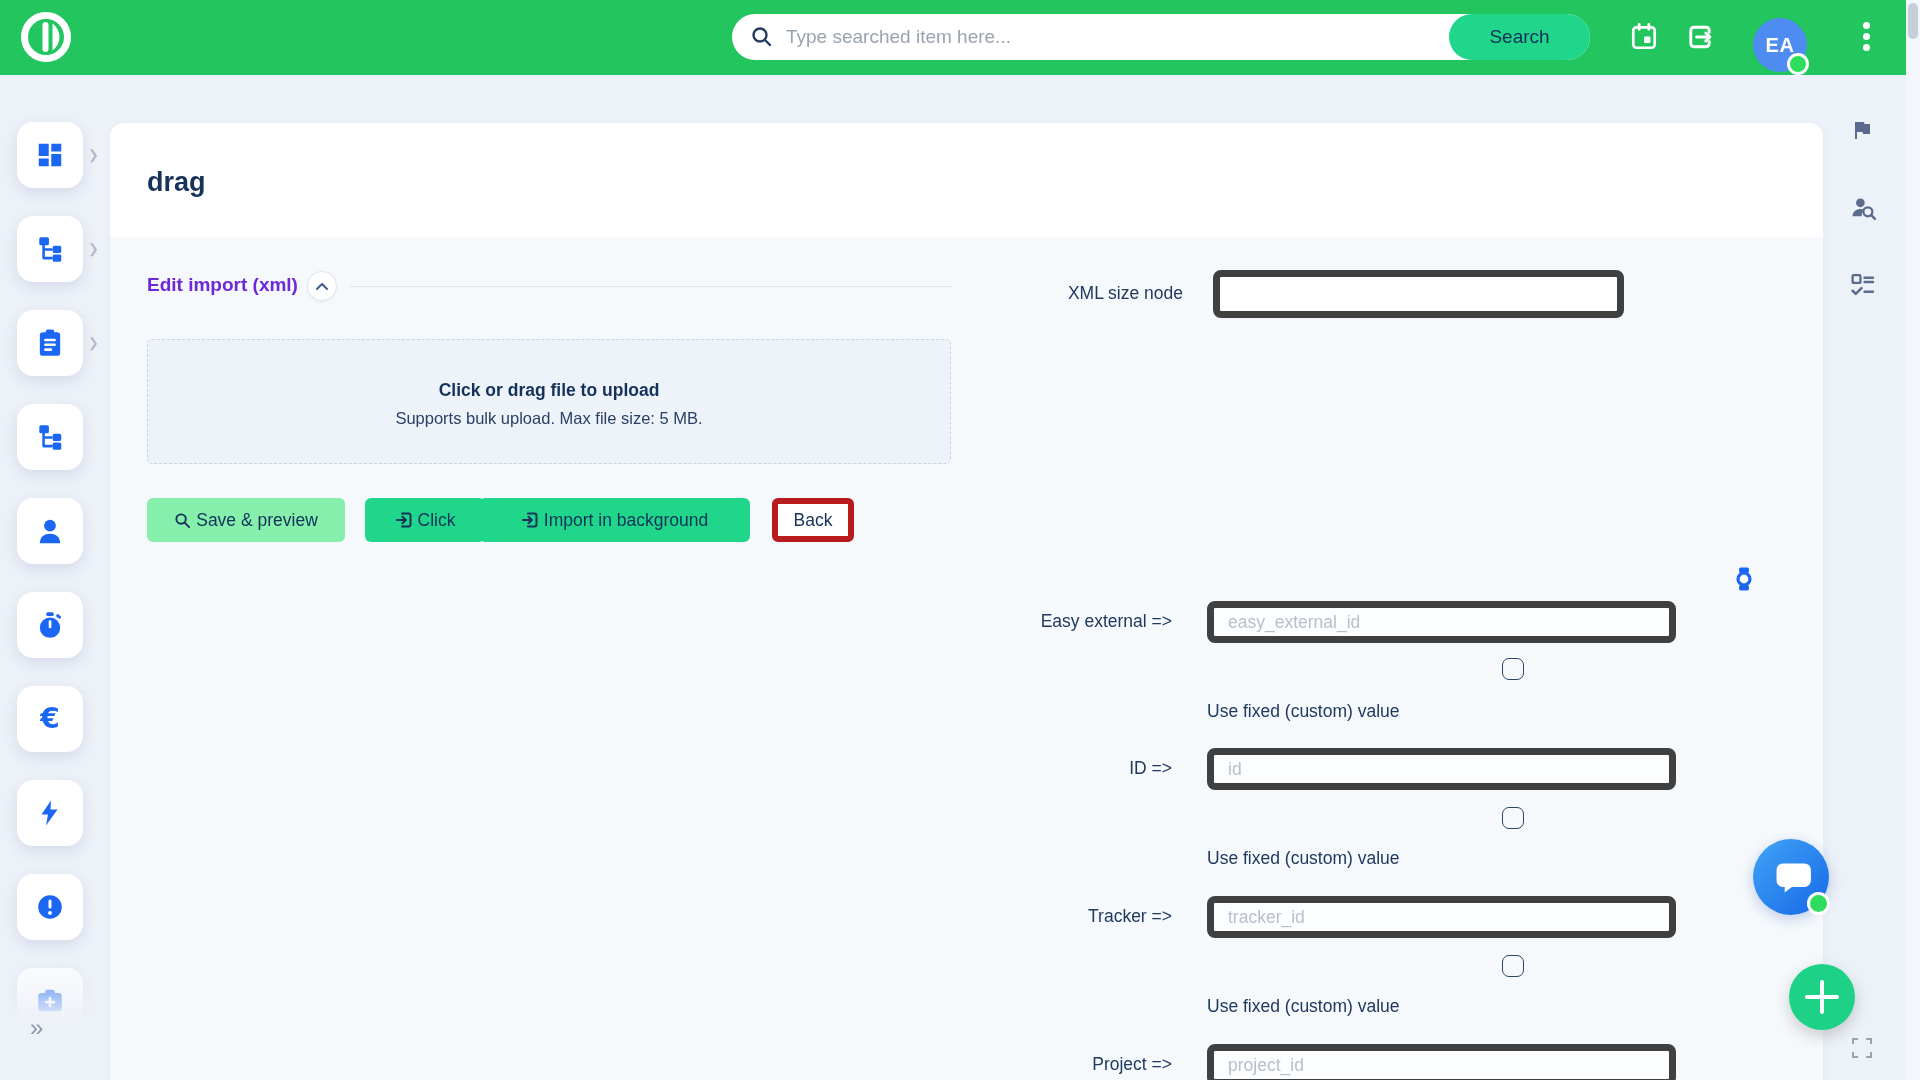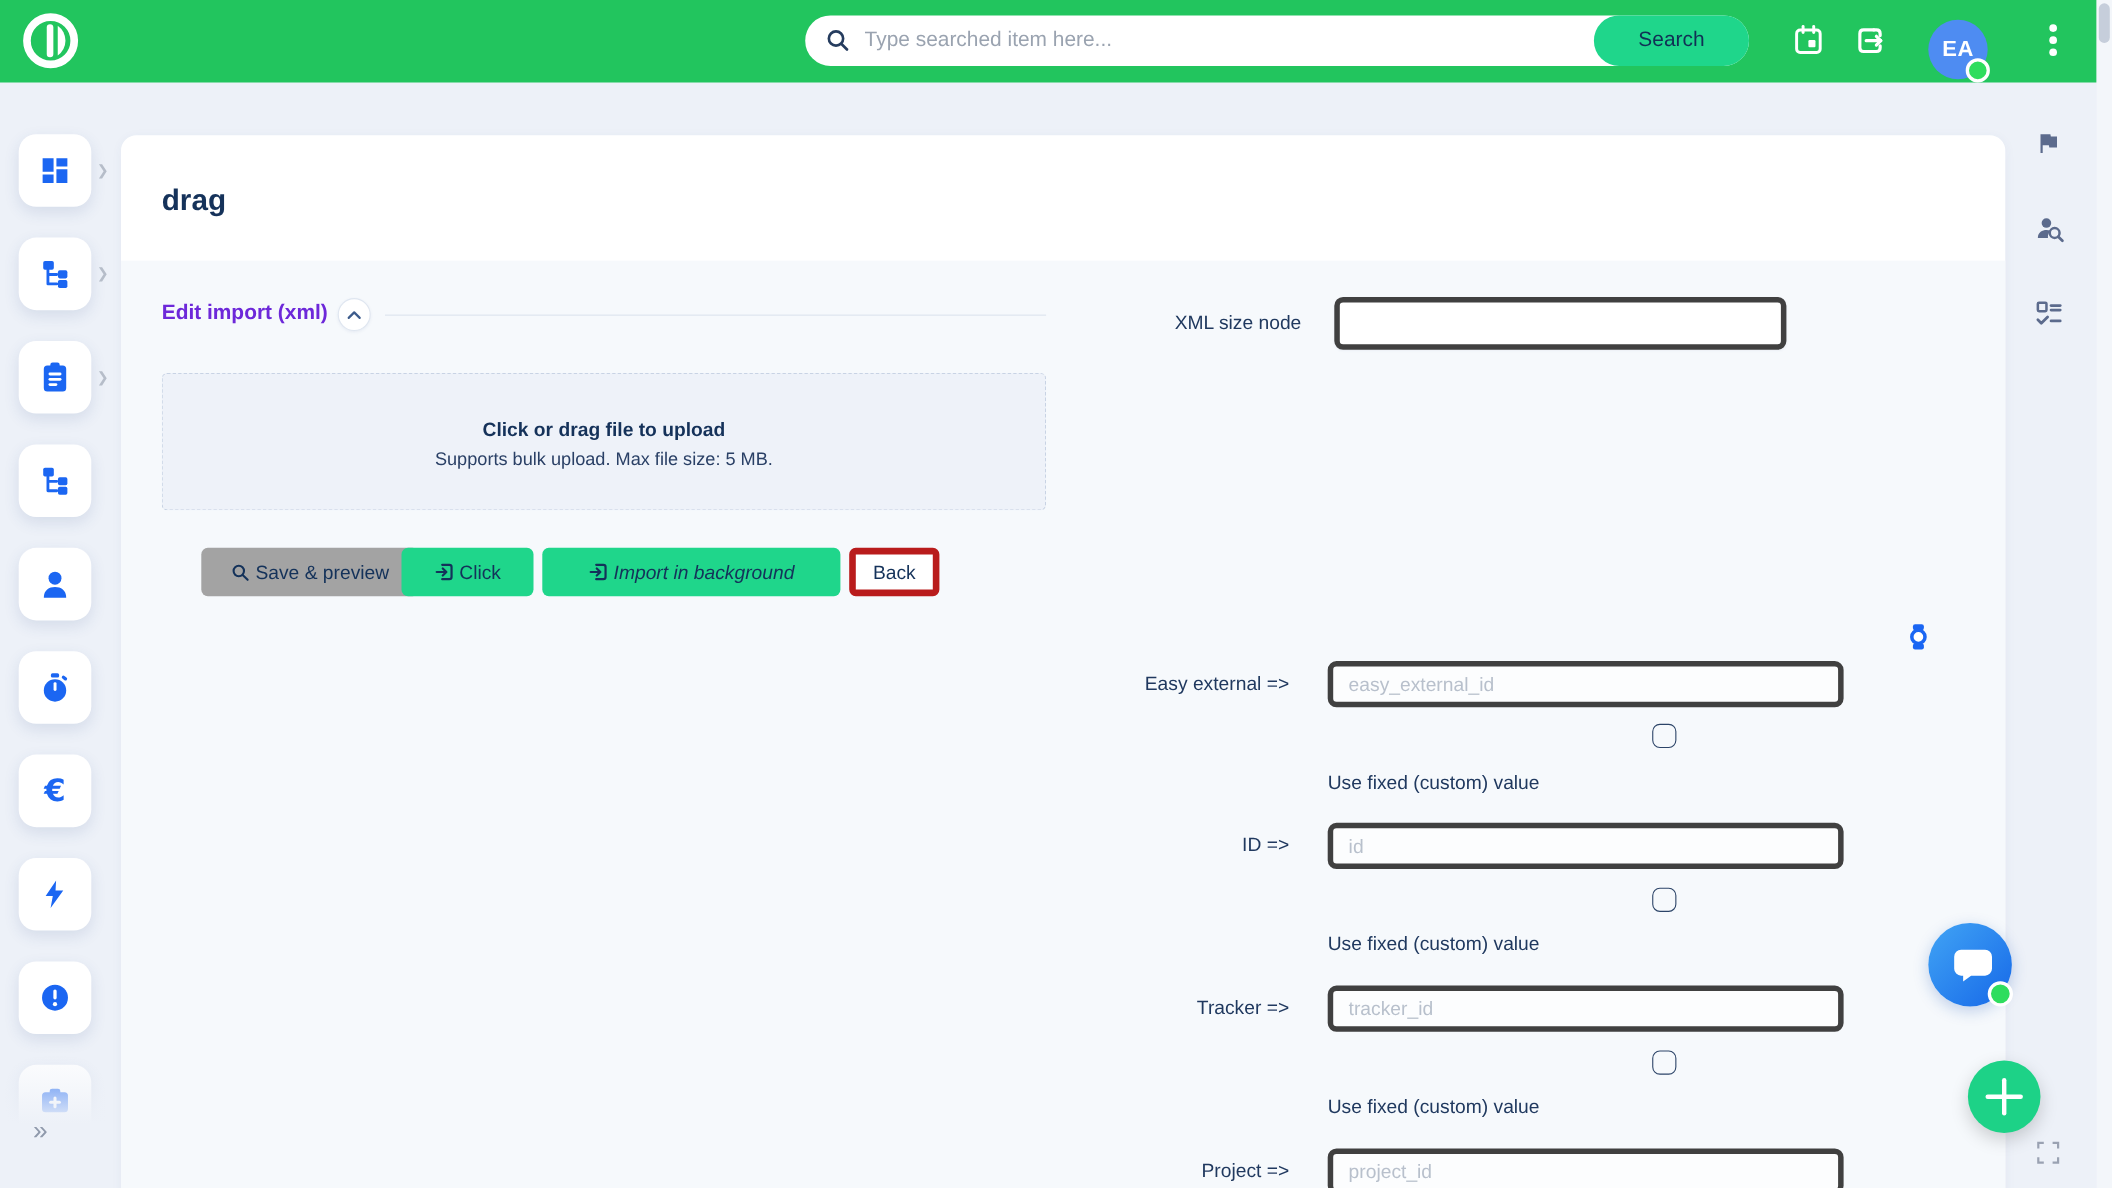--- a/index.html
+++ b/index.html
@@ -48,39 +48,39 @@
           background:#ffffff; border-radius:14px 14px 0 0; box-shadow:0 2px 10px rgba(50,80,140,.05); }
   #card-section { position:absolute; left:0; top:114px; width:100%; height:866px; background:#f6f9fc; }
   #page-title { position:absolute; left:37px; top:44px; font-size:27px; font-weight:bold; color:#15325a; }
   #section-title { position:absolute; left:37px; top:151px; font-size:19px; font-weight:bold; color:#6d28d9; }
   #collapse-btn { position:absolute; left:197px; top:148px; width:30px; height:30px; border-radius:50%;
                   background:#ffffff; border:1px solid #dfe6f0; box-shadow:0 1px 3px rgba(50,80,140,.08);
                   display:flex; align-items:center; justify-content:center; cursor:pointer; }
   #section-divider { position:absolute; left:240px; top:163px; width:601px; height:1px; background:#dde4ee; }
 
   .form-label { position:absolute; width:300px; text-align:right; font-size:17.5px; color:#20395f; }
-  .text-input { position:absolute; background:#fcfdfe; border:5px solid #404040; border-radius:8px;
+  .text-input { position:absolute; background:#fcfdfe; border:7px solid #404040; border-radius:8px;
                 font-size:17.5px; color:#24324a; padding:0 14px; outline:none;
                 font-family:"Liberation Sans",sans-serif; }
   .text-input::placeholder { color:#b8c0cc; }
   #xml-input { left:1103px; top:147px; width:411px; height:48px; background:#ffffff;
                box-shadow:0 1px 2px rgba(50,80,140,.05);}
 
   #dropzone { position:absolute; left:37px; top:216px; width:804px; height:125px;
               background:#eef2f9; border:1.5px dashed #c8d3e4; border-radius:5px;
               text-align:center; cursor:pointer; }
   #dropzone .dz1 { margin-top:40px; font-size:17.5px; font-weight:bold; color:#15325a; }
   #dropzone .dz2 { margin-top:8px; font-size:16.5px; color:#2a4066; }
 
   .btn { position:absolute; top:375px; height:44px; border:none; border-radius:6px;
          font-size:17.5px; color:#14325a; display:flex; align-items:center; justify-content:center;
          gap:5px; cursor:pointer; font-family:"Liberation Sans",sans-serif; }
-  #btn-save   { left:37px;  width:198px; background:#a3a3a3;margin-left:36px; }
+  #btn-save   { left:37px;  width:198px; background:#86efac; }
   #btn-import { left:255px; width:120px; background:#1fd68b; }
-  #btn-importbg { left:383px; width:271px; background:#1fd68b;font-style:italic; }
+  #btn-importbg { left:369px; width:271px; background:#1fd68b; }
   #btn-back   { left:662px; width:82px;  background:#ffffff; border:6px solid #b91c1c; }
 
   .checkbox { position:absolute; left:1392px; width:22px; height:22px; border:1.6px solid #2c4468;
               border-radius:7px; background:transparent; cursor:pointer; }
   .fixed-label { position:absolute; left:1097px; font-size:17.5px; color:#20395f; }
 
   #watch-ico { position:absolute; left:1625px; top:444px; }
 
   
   .rail-ico { position:absolute; left:1850px; cursor:pointer; }

